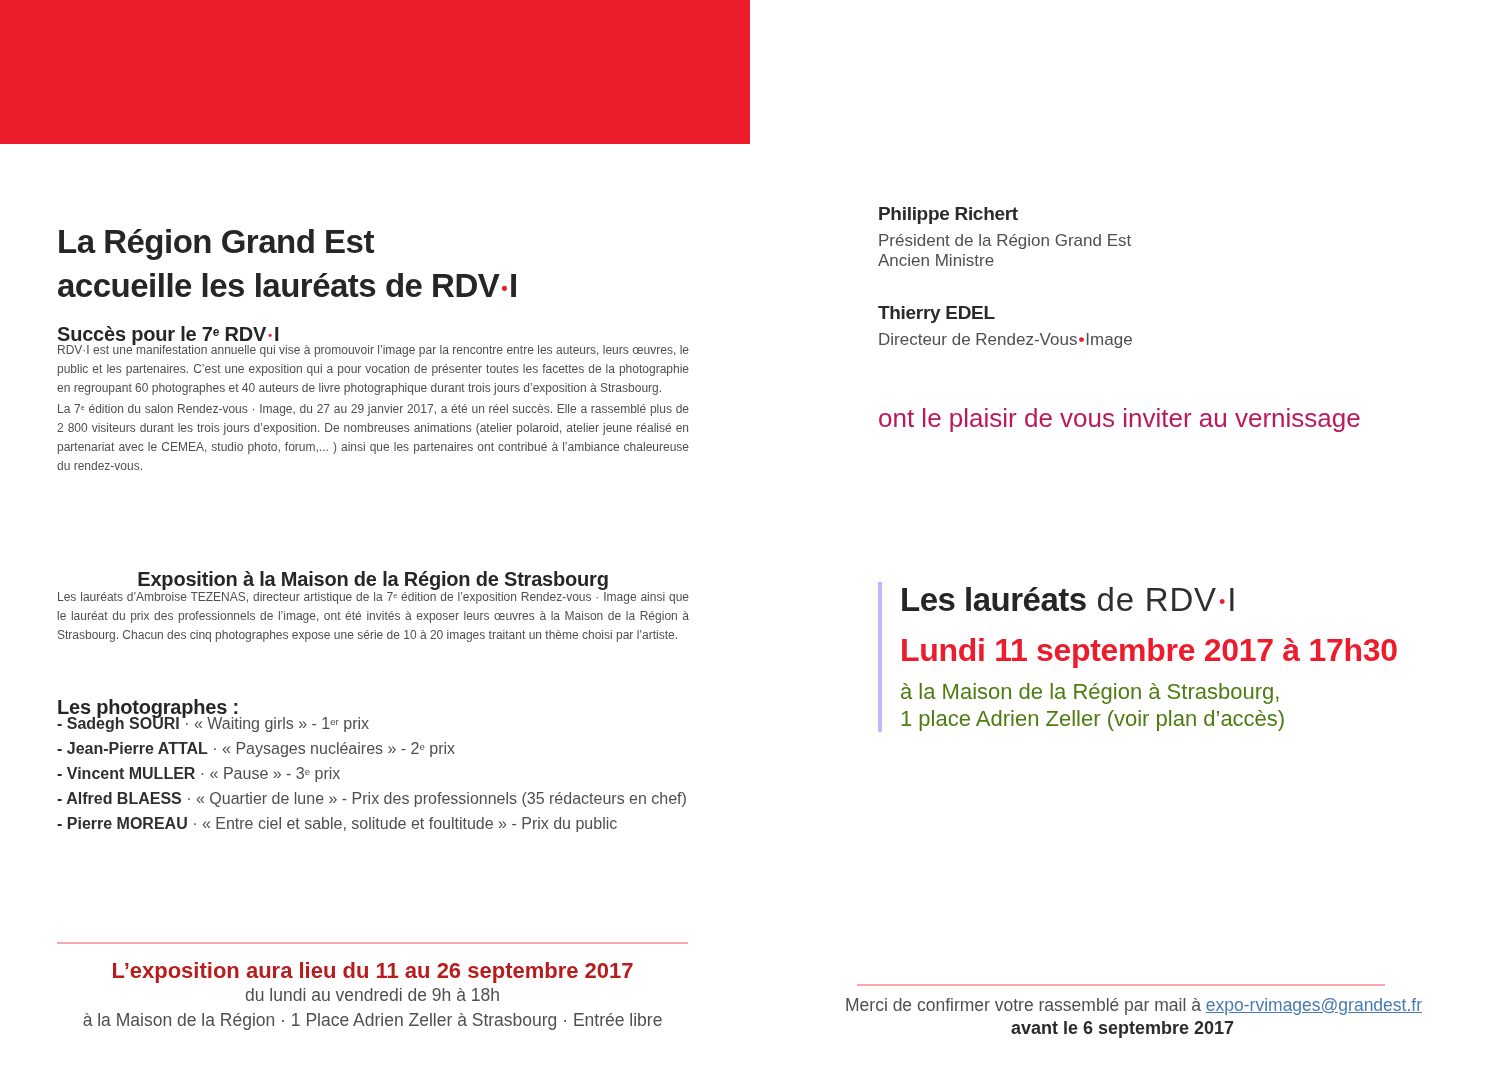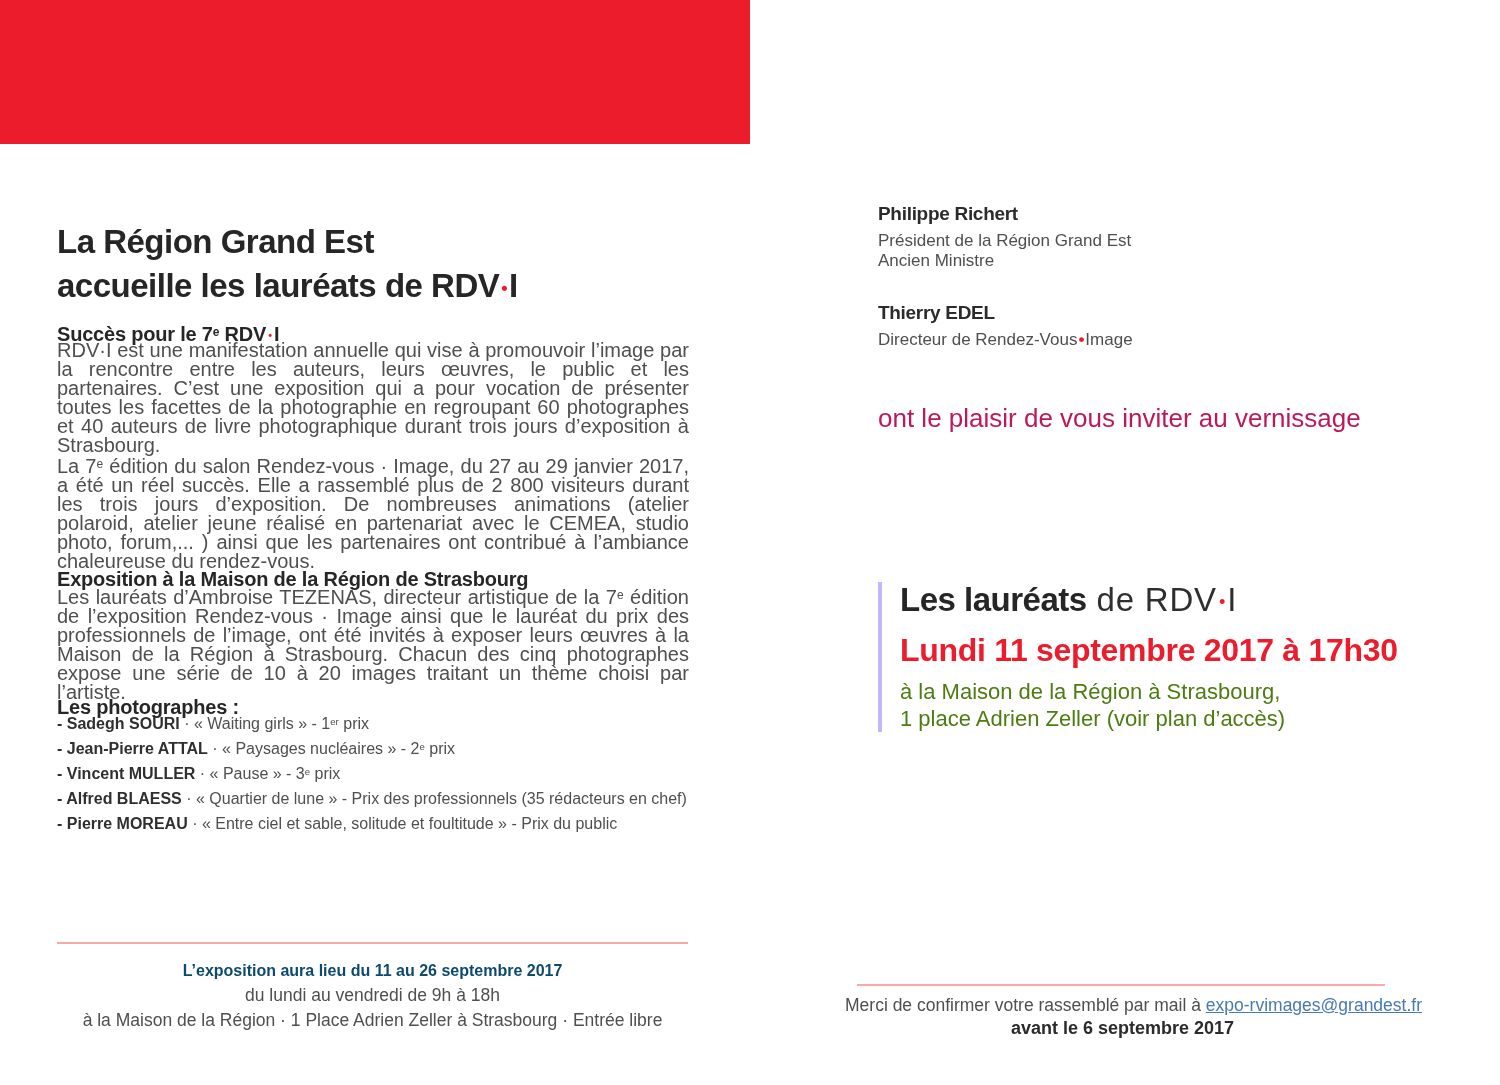--- a/index.html
+++ b/index.html
@@ -22,35 +22,35 @@
     font-size:33px; font-weight:bold; color:#262626;
     line-height:44px; letter-spacing:-0.5px;
   }
   .h2 {
     font-size:20px; font-weight:bold; color:#262626;
     letter-spacing:-0.2px;
   }
   .heading-success { left:57px; top:306px; width:632px; }
   .body-block { left:57px; top:341px; width:632px; }
   .body-p {
-    margin:0; font-size:20px; line-height:19px;
+    margin:0; font-size:12px; line-height:19px;
     text-align:justify; color:#4f4f4f;
   }
-  .heading-expo { left:57px; top:551px; width:632px; }
+  .heading-expo { left:57px; top:551px; width:632px;text-align:center; }
   .p3 { left:57px; top:586px; width:632px; }
   .heading-photo { left:57px; top:679px; width:632px; }
   .photo-list { left:57px; top:710px; width:670px; font-size:16px; line-height:23px; color:#4f4f4f; }
   .photo-item .pname { font-weight:bold; color:#2f2f2f; }
 
   .divider { height:2px; background:#f7a9a9; }
   .divider-left { left:57px; top:942px; width:631px; }
   .divider-right { left:857px; top:984px; width:528px; }
 
   .footer-left { left:57px; top:958px; width:631px; text-align:center; color:#4f4f4f; }
-  .footer-left .fl1 { font-size:16px; font-weight:bold; color:#0c4a6e; line-height:25px; }
+  .footer-left .fl1 { font-size:22px; font-weight:bold; color:#b91c1c; line-height:25px; }
   .footer-left .fl2, .footer-left .fl3 { font-size:17.5px; line-height:25px; white-space:nowrap; }
 
   
   .person { left:878px; width:560px; }
   .person-1 { top:200px; }
   .person-2 { top:299px; }
   .person .pname { font-size:19px; font-weight:bold; color:#2b2b2b; line-height:28px; letter-spacing:-0.3px; }
   .person .prole { font-size:17px; color:#4f4f4f; line-height:20px; margin-top:3px; }
   .person .prole2 { font-size:17px; color:#4f4f4f; line-height:20px; }
 

